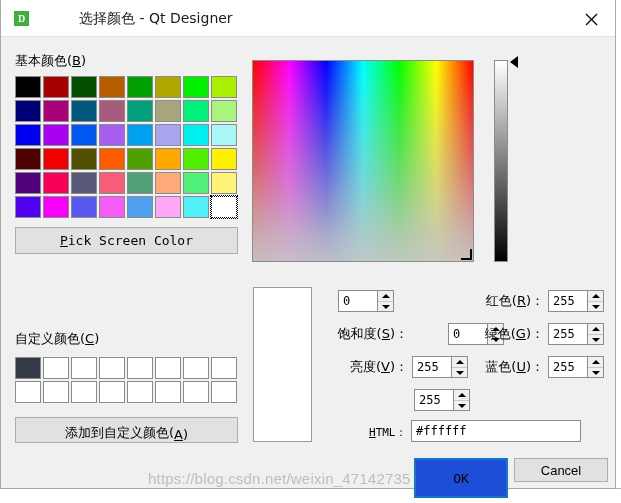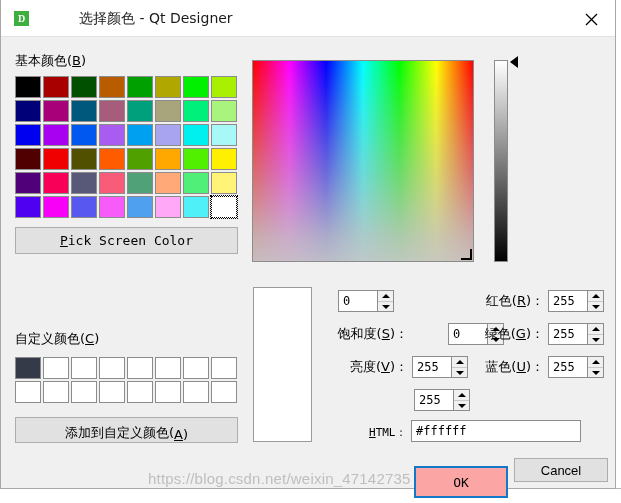--- a/index.html
+++ b/index.html
@@ -238,28 +238,27 @@
     background: #ffffff;
     font-family: "DejaVu Sans Mono", monospace;
     font-size: 12px; color: #000000;
     display: flex; align-items: center;
     padding-left: 4px;
   }
 
   
   .ok-btn {
     position: absolute; left: 413px; top: 458px;
-    width: 94px; height: 32px;
-    background: #fca5a5;
+    width: 94px; height: 40px;
+    background: #1d4ed8;
     border: 2px solid #1478c8;
     font-family: "DejaVu Sans Mono", monospace;
     font-size: 13px; color: #000000;
     display: flex; align-items: center; justify-content: center;
     cursor: default;
-    margin-top: 8px;
   }
   .cancel-btn {
     position: absolute; left: 513px; top: 458px;
     width: 94px; height: 24px;
     background: #e1e1e1;
     border: 1px solid #adadad;
     font-family: Liberation Sans, sans-serif;
     font-size: 13px; color: #000000;
     display: flex; align-items: center; justify-content: center;
     cursor: default;

